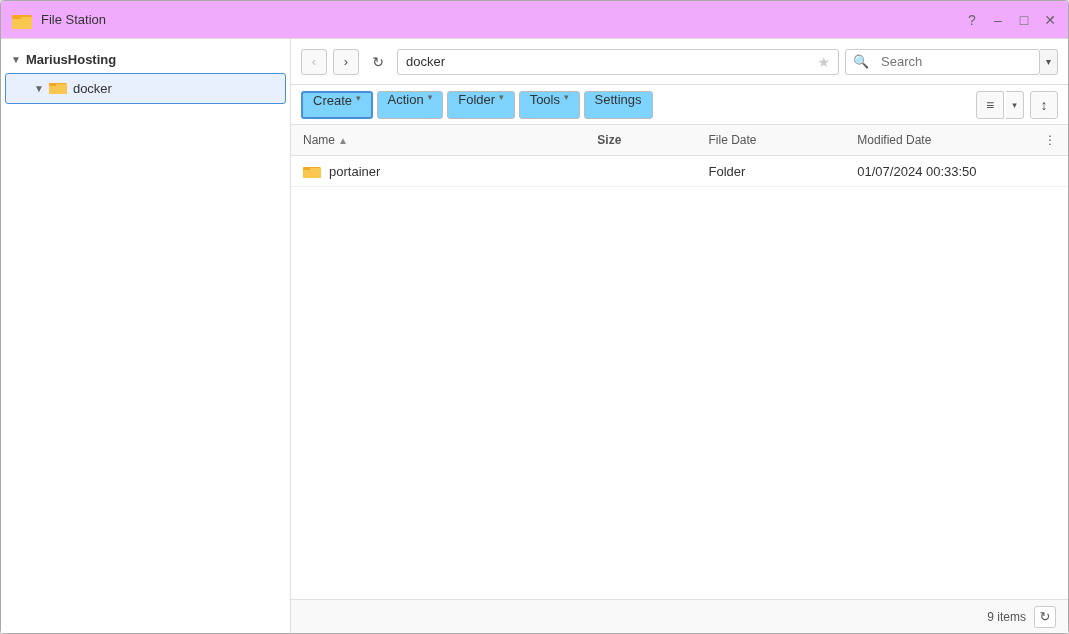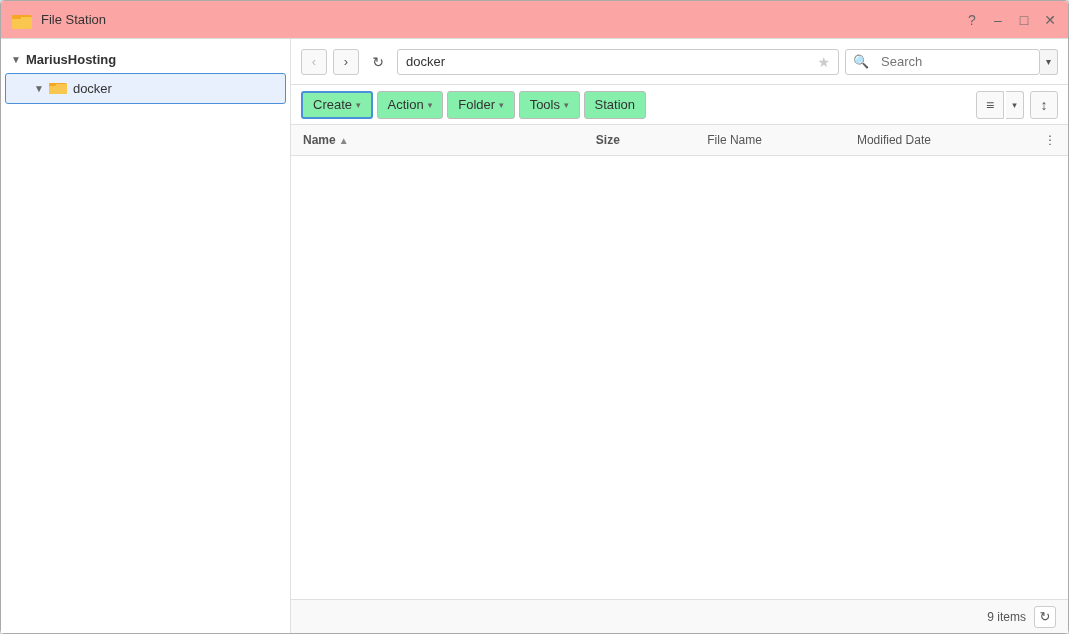--- a/index.html
+++ b/index.html
@@ -20,21 +20,21 @@
       background: #fff;
       border: 1px solid #aaa;
       border-radius: 4px;
       display: flex;
       flex-direction: column;
       box-shadow: 0 4px 20px rgba(0,0,0,0.3);
     }
     
     .titlebar {
       height: 38px;
-      background: #fca5a5;
+      background: #f0abfc;
       border-bottom: 1px solid #ddd;
       display: flex;
       align-items: center;
       padding: 0 10px;
       border-radius: 4px 4px 0 0;
       user-select: none;
     }
     .titlebar-icon {
       width: 22px;
       height: 22px;
@@ -226,27 +226,27 @@
       display: flex;
       align-items: center;
       padding: 0 10px;
       gap: 4px;
       background: #fff;
     }
     .action-btn {
       height: 28px;
       padding: 0 10px;
       border: 1px solid #bbb;
-      background: #86efac;
-      border-radius: 3px;
-      cursor: pointer;
-      font-size: 13px;
-      color: #333;
-      display: flex;
-      align-items: center;
+      background: #7dd3fc;
+      border-radius: 3px;
+      cursor: pointer;
+      font-size: 13px;
+      color: #333;
+      display: flex;
+      align-items: flex-start;
       gap: 4px;
     }
     .action-btn.primary {
       border: 2px solid #4a90d9;
       color: #333;
     }
     .action-btn .dropdown-arrow {
       font-size: 9px;
       color: #666;
     }
@@ -313,21 +313,21 @@
       border-bottom: 1px solid #e0e0e0;
     }
     .file-table th {
       text-align: left;
       padding: 8px 12px;
       font-size: 12px;
       font-weight: 500;
       color: #555;
       white-space: nowrap;
     }
-    .file-table th.name-col { width: 40%; font-weight: bold; }
+    .file-table th.name-col { width: 40%; }
     .file-table th.size-col { width: 15%; font-weight: bold; }
     .file-table th.type-col { width: 20%; }
     .file-table th.date-col { width: 25%; }
     .file-table th.more-col { width: 30px; }
     .file-table tbody tr {
       border-bottom: 1px solid #f0f0f0;
       cursor: pointer;
     }
     .file-table tbody tr.selected {
       background: #e8f0fe;
@@ -462,21 +462,21 @@
         </button>
         <button class="action-btn">
           <span>Folder</span>
           <span class="dropdown-arrow">▾</span>
         </button>
         <button class="action-btn">
           <span>Tools</span>
           <span class="dropdown-arrow">▾</span>
         </button>
         <button class="action-btn">
-          <span>Station</span>
+          <span>Settings</span>
         </button>
         <div class="toolbar-right">
           <div class="view-btn">
             <span>≡</span>
           </div>
           <div class="view-btn-dd">▾</div>
           <div class="sort-btn">
             <span>↕</span>
           </div>
         </div>
@@ -489,31 +489,47 @@
               <th class="name-col">
                 <div class="col-header-sort">
                   <span>Name</span>
                   <span class="sort-arrow">▲</span>
                 </div>
               </th>
               <th class="size-col">
                 <span>Size</span>
               </th>
               <th class="type-col">
-                <span>File Name</span>
+                <span>File Date</span>
               </th>
               <th class="date-col">
                 <span>Modified Date</span>
               </th>
               <th class="more-col">
                 <span>⋮</span>
               </th>
             </tr>
           </thead>
           <tbody id="file-rows">
+              <tr>
+      <td>
+        <div class="file-name-cell">
+          <svg class="folder-svg" viewBox="0 0 18 16">
+            <rect x="0" y="4" width="18" height="11" rx="1.5" fill="#f5a623"></rect>
+            <rect x="0" y="5" width="18" height="10" rx="1" fill="#f9c74f"></rect>
+            <rect x="0" y="4" width="7" height="3" rx="1" fill="#f5a623"></rect>
+          </svg>
+          <span>portainer</span>
+        </div>
+      </td>
+      <td></td>
+      <td>Folder</td>
+      <td>01/07/2024 00:33:50</td>
+      <td></td>
+    </tr>
             </tbody>
         </table>
       </div>
 
       <div class="status-bar">
         <span>9 items</span>
         <button class="refresh-status-btn">
           <span>↻</span>
         </button>
       </div>

